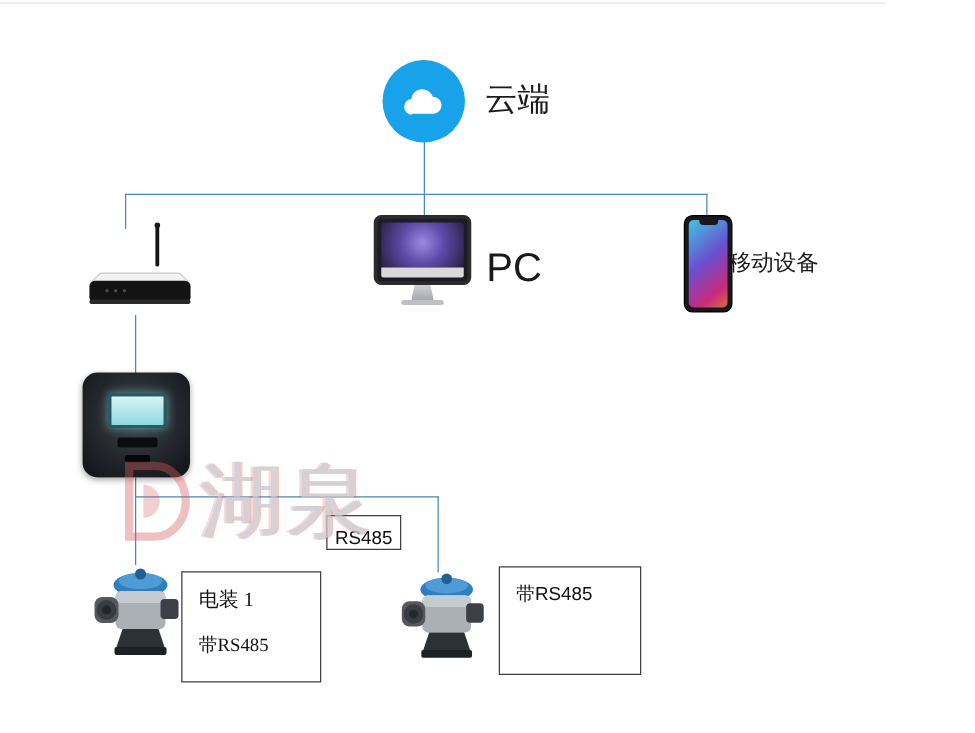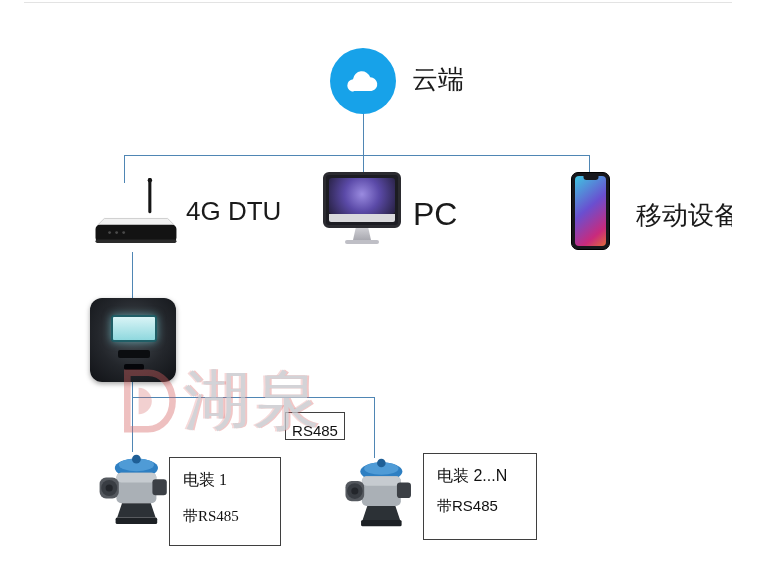--- a/index.html
+++ b/index.html
@@ -11,40 +11,39 @@
   *{margin:0;padding:0;box-sizing:border-box;}
   body{
     font-family:"Liberation Sans","DejaVu Sans",sans-serif;
     background:#ffffff;
   }
   .stage{
     position:relative;
     width:708px;height:586px;
     background:#ffffff;
     overflow:hidden;
-    margin-left:24px;
   }
   .topline{position:absolute;top:2px;left:0;width:100%;height:1px;background:#e3e3e3;}
 
   
   .line{position:absolute;background:var(--line);z-index:2;}
 
   
   .cloud-circle{
     position:absolute;left:306px;top:48px;width:66px;height:66px;
     border-radius:50%;background:var(--cloud-blue);
     display:flex;align-items:center;justify-content:center;z-index:3;
   }
   .cloud-circle svg{width:40px;height:40px;}
 
   .label{position:absolute;color:#1a1a1a;z-index:4;white-space:nowrap;}
   .label-cloud{left:388px;top:62px;font-size:26px;}
   .label-dtu{left:162px;top:196px;font-size:26px;}
   .label-pc{left:389px;top:196px;font-size:32px;}
-  .label-mobile{left:612px;top:198px;font-size:26px;}
+  .label-mobile{left:583px;top:198px;font-size:18px;}
   .label-cabinet{left:158px;top:308px;font-size:23px;width:104px;line-height:1.35;white-space:normal;}
 
   
   .router{position:absolute;left:68px;top:178px;width:88px;height:74px;z-index:3;}
 
   
   .pc{position:absolute;left:299px;top:172px;width:78px;height:76px;z-index:3;}
   .pc-screen{
     width:78px;height:56px;border-radius:6px;background:#1c1c22;border:3px solid #2b2b30;
     position:relative;overflow:hidden;
@@ -147,21 +146,20 @@
       <rect x="64" y="0" width="3.5" height="40" rx="1.5" fill="#161616"></rect>
       <circle cx="65.8" cy="2.5" r="2.5" fill="#161616"></circle>
       <polygon points="14,46 86,46 94,54 6,54" fill="#f2f2f2" stroke="#c9c9c9" stroke-width="1"></polygon>
       <rect x="4" y="53" width="92" height="20" rx="5" fill="#131313"></rect>
       <rect x="4" y="70" width="92" height="4" rx="2" fill="#2a2a2a"></rect>
       <circle cx="20" cy="62" r="1.6" fill="#4a4a4a"></circle>
       <circle cx="28" cy="62" r="1.6" fill="#4a4a4a"></circle>
       <circle cx="36" cy="62" r="1.6" fill="#4a4a4a"></circle>
     </svg>
   </div>
-  <div class="label label-dtu">4G DTU</div>
 
   <div class="pc">
     <div class="pc-screen">
       <div class="pc-display"></div>
       <div class="pc-chin"></div>
     </div>
     <div class="pc-stand"></div>
     <div class="pc-base"></div>
   </div>
   <div class="label label-pc">PC</div>
@@ -214,21 +212,20 @@
       <rect x="2" y="32" width="24" height="26" rx="8" fill="#55595f"></rect>
       <circle cx="14" cy="45" r="10" fill="#393d43"></circle>
       <circle cx="14" cy="45" r="4.5" fill="#23262b"></circle>
       <rect x="68" y="34" width="18" height="20" rx="4" fill="#3c4046"></rect>
       <polygon points="30,64 66,64 72,82 24,82" fill="#2c3136"></polygon>
       <rect x="22" y="82" width="52" height="8" rx="2" fill="#1d2125"></rect>
     </svg>
   </div>
 
   <div class="tbox dev-box dev-box-2">
-    <div class="dev-title">电装 2...N</div>
     <div class="dev-sub">带RS485</div>
   </div>
 
   <div class="watermark">
     <svg class="wm-logo" viewBox="0 0 70 76" aria-hidden="true">
       <path d="M12 8 h22 a26 30 0 0 1 0 60 h-22 z" fill="none" stroke="rgba(214,96,96,0.5)" stroke-width="7"></path>
       <path d="M24 24 v28 a14 14 0 0 0 14-14 a14 14 0 0 0-14-14 z" fill="rgba(214,96,96,0.38)"></path>
     </svg>
     <span class="wm-text">湖泉</span>
   </div>

